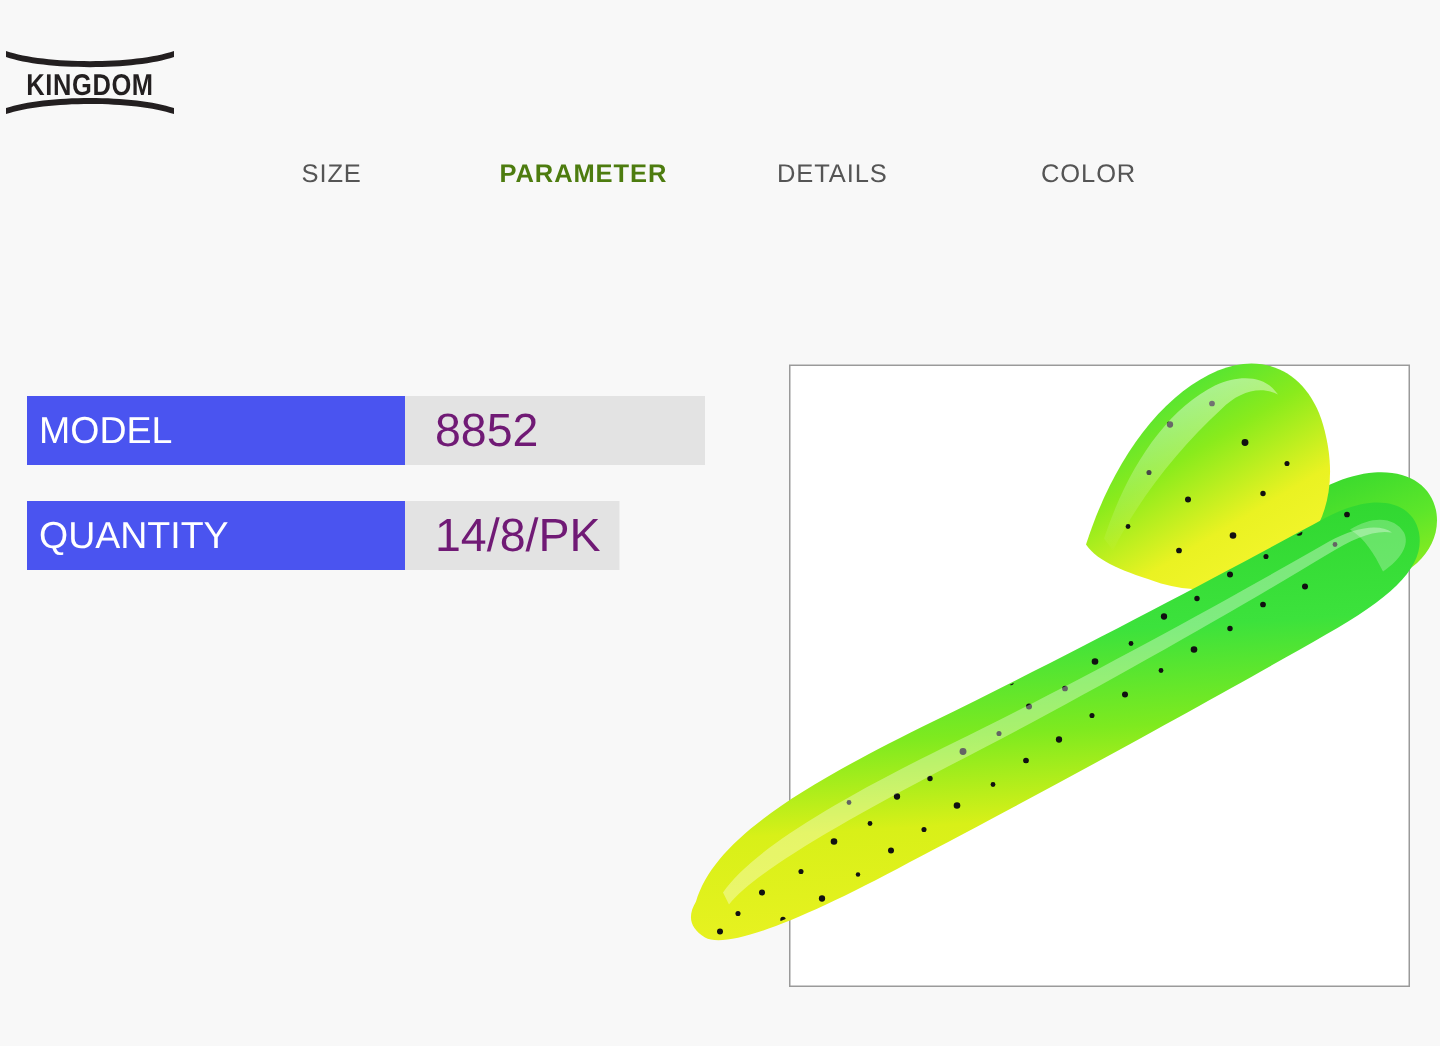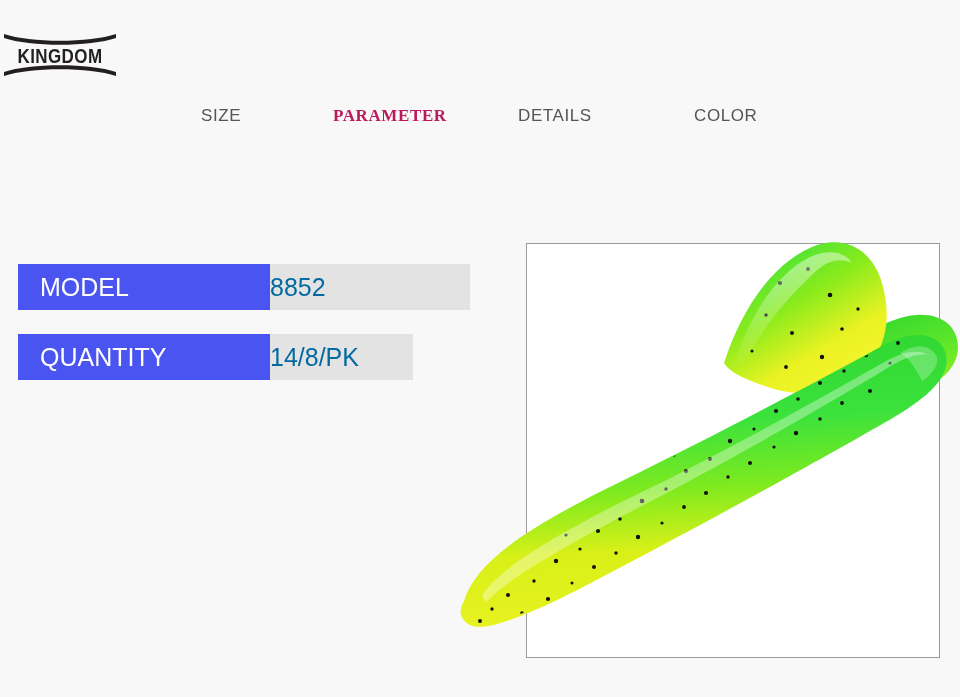--- a/index.html
+++ b/index.html
@@ -41,23 +41,22 @@
     top: 0;
     font-size: 17px;
     letter-spacing: 0.6px;
     color: #555555;
     font-weight: normal;
     white-space: nowrap;
     line-height: 24px;
     cursor: pointer;
   }
   .tab-item.is-active {
-    color: #be185d;
+    color: #4d7c0f;
     font-weight: bold;
-    font-family: Liberation Serif, serif;
   }
   #tab-size      { left: 201px; text-align: right; }
   #tab-parameter { left: 333px; }
   #tab-details   { left: 518px; }
   #tab-color     { left: 694px; text-align: right; }
 
   
   #spec-table {
     position: absolute;
     left: 18px;
@@ -73,35 +72,36 @@
   .spec-label {
     position: absolute;
     left: 0;
     top: 0;
     width: 252px;
     height: 46px;
     background: #4a54f0;
     color: #ffffff;
     font-size: 25px;
     line-height: 46px;
-    padding-left: 22px;
+    padding-left: 8px;
     box-sizing: border-box;
     white-space: nowrap;
     overflow: hidden;
   }
   .spec-label .unit { font-size: 22px; }
   .spec-value {
     position: absolute;
     left: 252px;
     top: 0;
     height: 46px;
     background: #e3e3e3;
-    color: #0369a1;
-    font-size: 25px;
+    color: #701a75;
+    font-size: 31px;
     line-height: 46px;
+    padding-left: 20px;
     box-sizing: border-box;
     white-space: nowrap;
     overflow: hidden;
   }
   .spec-value.wide   { width: 200px; }
   .spec-value.narrow { width: 143px; }
 
   
   #product-panel {
     position: absolute;

